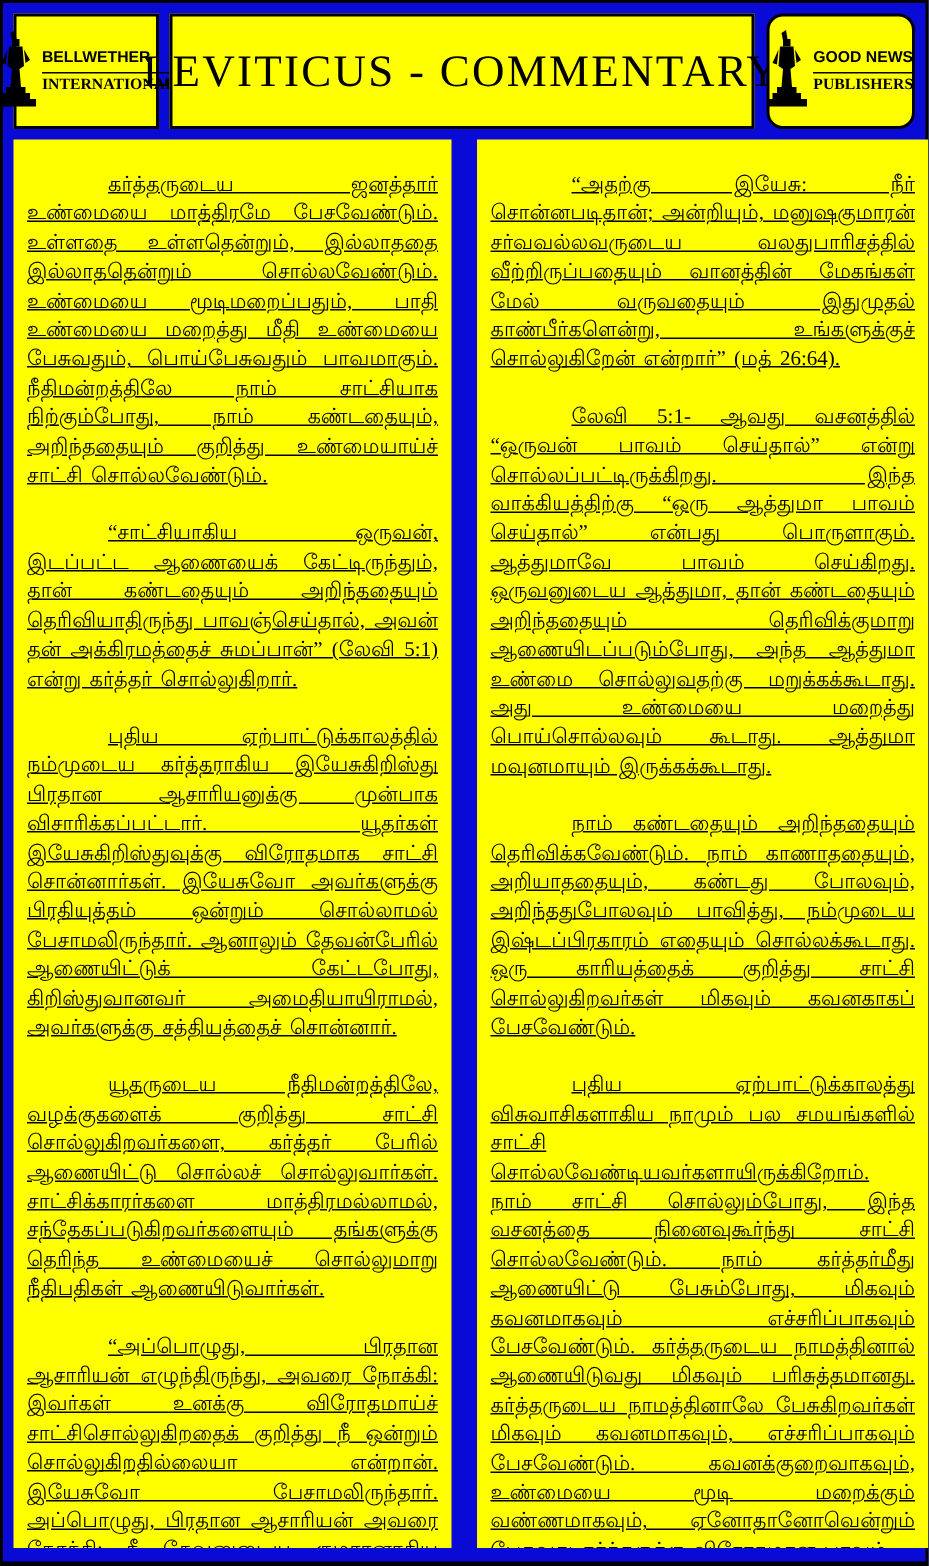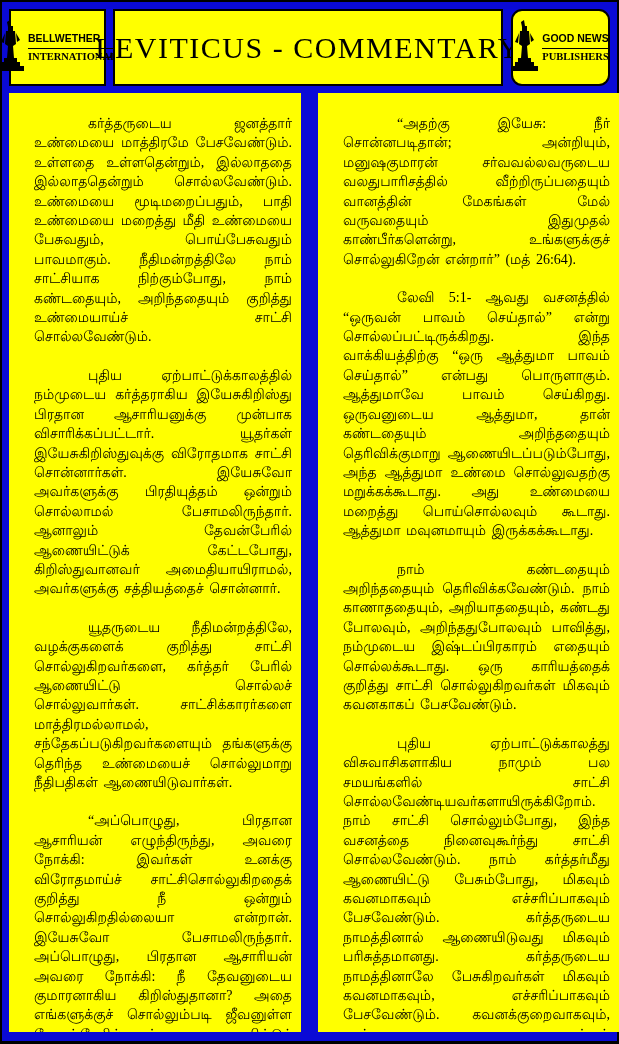--- a/index.html
+++ b/index.html
@@ -69,26 +69,27 @@
   }
   
   .col{
     box-sizing:border-box;
     padding:21px 9px 0 9px;
     overflow:hidden;
   }
   .col-left{left:7px;top:91px;width:292px;height:939px;}
   .col-right{left:316px;top:91px;width:301px;height:939px;}
   .col p{
-    margin:0 0 19px 16px;
+    margin:0 0 19px 0;
     text-indent:54px;
     text-align:justify;
     font-size:14px;
     line-height:19.4px;
     word-spacing:2px;
+    text-decoration:underline;
   }
 </style>
 </head>
 <body>
 
 <div class="page">
   <div class="frame">
 
     <div class="box logo-box logo-left">
       <svg class="statue" width="26" height="56" viewBox="0 0 26 56" aria-hidden="true">
@@ -127,20 +128,21 @@
         </g>
       </svg>
       <div class="logo-text">
         <span class="l1">GOOD NEWS</span>
         <span class="l2">PUBLISHERS</span>
       </div>
     </div>
 
     <section class="box col col-left">
       <p>கர்த்தருடைய ஜனத்தார் உண்மையை மாத்திரமே பேசவேண்டும். உள்ளதை உள்ளதென்றும், இல்லாததை இல்லாததென்றும் சொல்லவேண்டும். உண்மையை மூடிமறைப்பதும், பாதி உண்மையை மறைத்து மீதி உண்மையை பேசுவதும், பொய்பேசுவதும் பாவமாகும். நீதிமன்றத்திலே நாம் சாட்சியாக நிற்கும்போது, நாம் கண்டதையும், அறிந்ததையும் குறித்து உண்மையாய்ச் சாட்சி சொல்லவேண்டும்.</p>
+      <p>“சாட்சியாகிய ஒருவன், இடப்பட்ட ஆணையைக் கேட்டிருந்தும், தான் கண்டதையும் அறிந்ததையும் தெரிவியாதிருந்து பாவஞ்செய்தால், அவன் தன் அக்கிரமத்தைச் சுமப்பான்” (லேவி 5:1) என்று கர்த்தர் சொல்லுகிறார்.</p>
       <p>புதிய ஏற்பாட்டுக்காலத்தில் நம்முடைய கர்த்தராகிய இயேசுகிறிஸ்து பிரதான ஆசாரியனுக்கு முன்பாக விசாரிக்கப்பட்டார். யூதர்கள் இயேசுகிறிஸ்துவுக்கு விரோதமாக சாட்சி சொன்னார்கள். இயேசுவோ அவர்களுக்கு பிரதியுத்தம் ஒன்றும் சொல்லாமல் பேசாமலிருந்தார். ஆனாலும் தேவன்பேரில் ஆணையிட்டுக் கேட்டபோது, கிறிஸ்துவானவர் அமைதியாயிராமல், அவர்களுக்கு சத்தியத்தைச் சொன்னார்.</p>
       <p>யூதருடைய நீதிமன்றத்திலே, வழக்குகளைக் குறித்து சாட்சி சொல்லுகிறவர்களை, கர்த்தர் பேரில் ஆணையிட்டு சொல்லச் சொல்லுவார்கள். சாட்சிக்காரர்களை மாத்திரமல்லாமல், சந்தேகப்படுகிறவர்களையும் தங்களுக்கு தெரிந்த உண்மையைச் சொல்லுமாறு நீதிபதிகள் ஆணையிடுவார்கள்.</p>
       <p>“அப்பொழுது, பிரதான ஆசாரியன் எழுந்திருந்து, அவரை நோக்கி: இவர்கள் உனக்கு விரோதமாய்ச் சாட்சிசொல்லுகிறதைக் குறித்து நீ ஒன்றும் சொல்லுகிறதில்லையா என்றான். இயேசுவோ பேசாமலிருந்தார். அப்பொழுது, பிரதான ஆசாரியன் அவரை நோக்கி: நீ தேவனுடைய குமாரனாகிய கிறிஸ்துதானா? அதை எங்களுக்குச் சொல்லும்படி ஜீவனுள்ள தேவன்பேரில் உன்னை ஆணையிட்டுக் கேட்கிறேன் என்றான்” (மத் 26:62,63).</p>
     </section>
 
     <section class="box col col-right">
       <p>“அதற்கு இயேசு: நீர் சொன்னபடிதான்; அன்றியும், மனுஷகுமாரன் சர்வவல்லவருடைய வலதுபாரிசத்தில் வீற்றிருப்பதையும் வானத்தின் மேகங்கள் மேல் வருவதையும் இதுமுதல் காண்பீர்களென்று, உங்களுக்குச் சொல்லுகிறேன் என்றார்” (மத் 26:64).</p>
       <p>லேவி 5:1- ஆவது வசனத்தில் “ஒருவன் பாவம் செய்தால்” என்று சொல்லப்பட்டிருக்கிறது. இந்த வாக்கியத்திற்கு “ஒரு ஆத்துமா பாவம் செய்தால்” என்பது பொருளாகும். ஆத்துமாவே பாவம் செய்கிறது. ஒருவனுடைய ஆத்துமா, தான் கண்டதையும் அறிந்ததையும் தெரிவிக்குமாறு ஆணையிடப்படும்போது, அந்த ஆத்துமா உண்மை சொல்லுவதற்கு மறுக்கக்கூடாது. அது உண்மையை மறைத்து பொய்சொல்லவும் கூடாது. ஆத்துமா மவுனமாயும் இருக்கக்கூடாது.</p>
       <p>நாம் கண்டதையும் அறிந்ததையும் தெரிவிக்கவேண்டும். நாம் காணாததையும், அறியாததையும், கண்டது போலவும், அறிந்ததுபோலவும் பாவித்து, நம்முடைய இஷ்டப்பிரகாரம் எதையும் சொல்லக்கூடாது. ஒரு காரியத்தைக் குறித்து சாட்சி சொல்லுகிறவர்கள் மிகவும் கவனகாகப் பேசவேண்டும்.</p>
       <p>புதிய ஏற்பாட்டுக்காலத்து விசுவாசிகளாகிய நாமும் பல சமயங்களில் சாட்சி சொல்லவேண்டியவர்களாயிருக்கிறோம். நாம் சாட்சி சொல்லும்போது, இந்த வசனத்தை நினைவுகூர்ந்து சாட்சி சொல்லவேண்டும். நாம் கர்த்தர்மீது ஆணையிட்டு பேசும்போது, மிகவும் கவனமாகவும் எச்சரிப்பாகவும் பேசவேண்டும். கர்த்தருடைய நாமத்தினால் ஆணையிடுவது மிகவும் பரிசுத்தமானது. கர்த்தருடைய நாமத்தினாலே பேசுகிறவர்கள் மிகவும் கவனமாகவும், எச்சரிப்பாகவும் பேசவேண்டும். கவனக்குறைவாகவும், உண்மையை மூடி மறைக்கும் வண்ணமாகவும், ஏனோதானோவென்றும் பேசுவது கர்த்தருக்கு விரோதமான பாவம்.</p>

